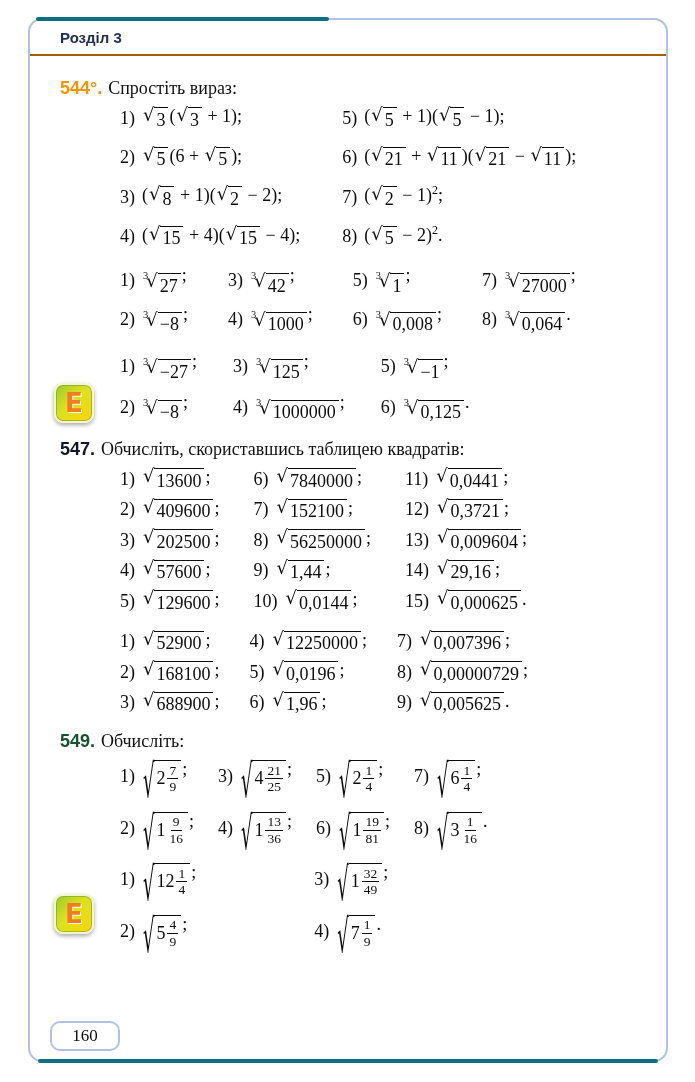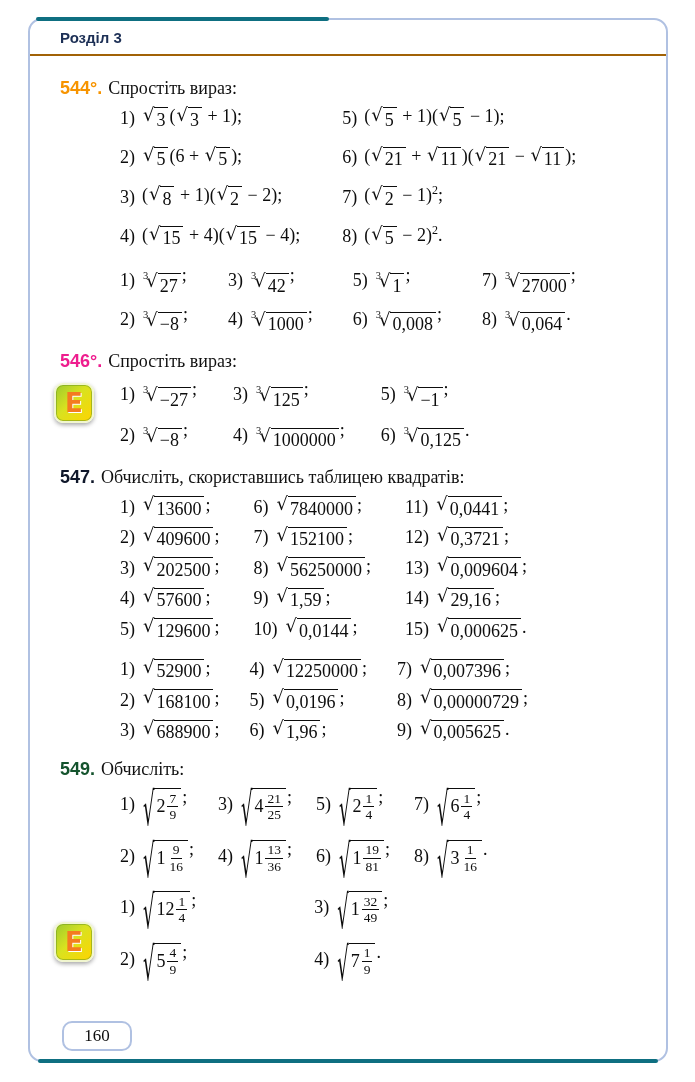--- a/index.html
+++ b/index.html
@@ -50,21 +50,21 @@
   .fnum{border-bottom:1.3px solid #0d0d0d;padding:0 2px}
   .fden{padding:0 2px}
 
   .e-icon{position:absolute;left:24px;top:32px;width:40px;height:40px;border-radius:9px;
     border:2px solid #f1f6cf;
     box-shadow:0 2px 4px rgba(0,0,0,.35), inset 0 0 0 1px rgba(120,160,30,.6);
     display:flex;align-items:center;justify-content:center;
     font-family:"DejaVu Sans",sans-serif;font-weight:bold;font-size:26px;
     text-shadow:1px 1px 0 #ffffff}
 
-  .pagebox{position:absolute;left:32px;bottom:9px;width:70px;height:30px;background:#fff;
+  .pagebox{position:absolute;left:20px;bottom:9px;width:70px;height:30px;background:#fff;
     border:2px solid var(--frame,#b0c1e2);border-radius:10px;
     display:flex;align-items:center;justify-content:center;font-size:17px;z-index:2}
 </style>
 </head>
 <body>
 
 <div class="frame">
   <div class="hdr">
     <span>Розділ 3</span>
   </div>
@@ -216,21 +216,20 @@
             <span class="ino">8)</span>
             <span class="iex"><span class="root">
                 <span class="ridx">3</span>
                 <span class="rsign">√</span>
                 <span class="rad">0,064</span>
               </span>.</span>
           </span>
         </div>
       </section>
       <section class="exercise">
-        <div class="ex-head"><span class="ex-num" style="color: rgb(238, 29, 142);">546°.</span><span class="ex-title">Спростіть вираз:</span></div>
         <div class="e-icon" style="background: linear-gradient(135deg, rgb(158, 203, 45) 0%, rgb(217, 226, 31) 45%, rgb(255, 212, 0) 100%); color: rgb(244, 123, 32);">Е</div>
         <div class="ex-body" style="grid-template-rows: repeat(2, auto);">
           <span class="item">
             <span class="ino">1)</span>
             <span class="iex"><span class="root">
                 <span class="ridx">3</span>
                 <span class="rsign">√</span>
                 <span class="rad">−27</span>
               </span>;</span>
           </span>
@@ -332,21 +331,21 @@
             <span class="ino">8)</span>
             <span class="iex"><span class="root">
                 <span class="rsign">√</span>
                 <span class="rad">56250000</span>
               </span>;</span>
           </span>
           <span class="item">
             <span class="ino">9)</span>
             <span class="iex"><span class="root">
                 <span class="rsign">√</span>
-                <span class="rad">1,59</span>
+                <span class="rad">1,44</span>
               </span>;</span>
           </span>
           <span class="item">
             <span class="ino">10)</span>
             <span class="iex"><span class="root">
                 <span class="rsign">√</span>
                 <span class="rad">0,0144</span>
               </span>;</span>
           </span>
           <span class="item">

